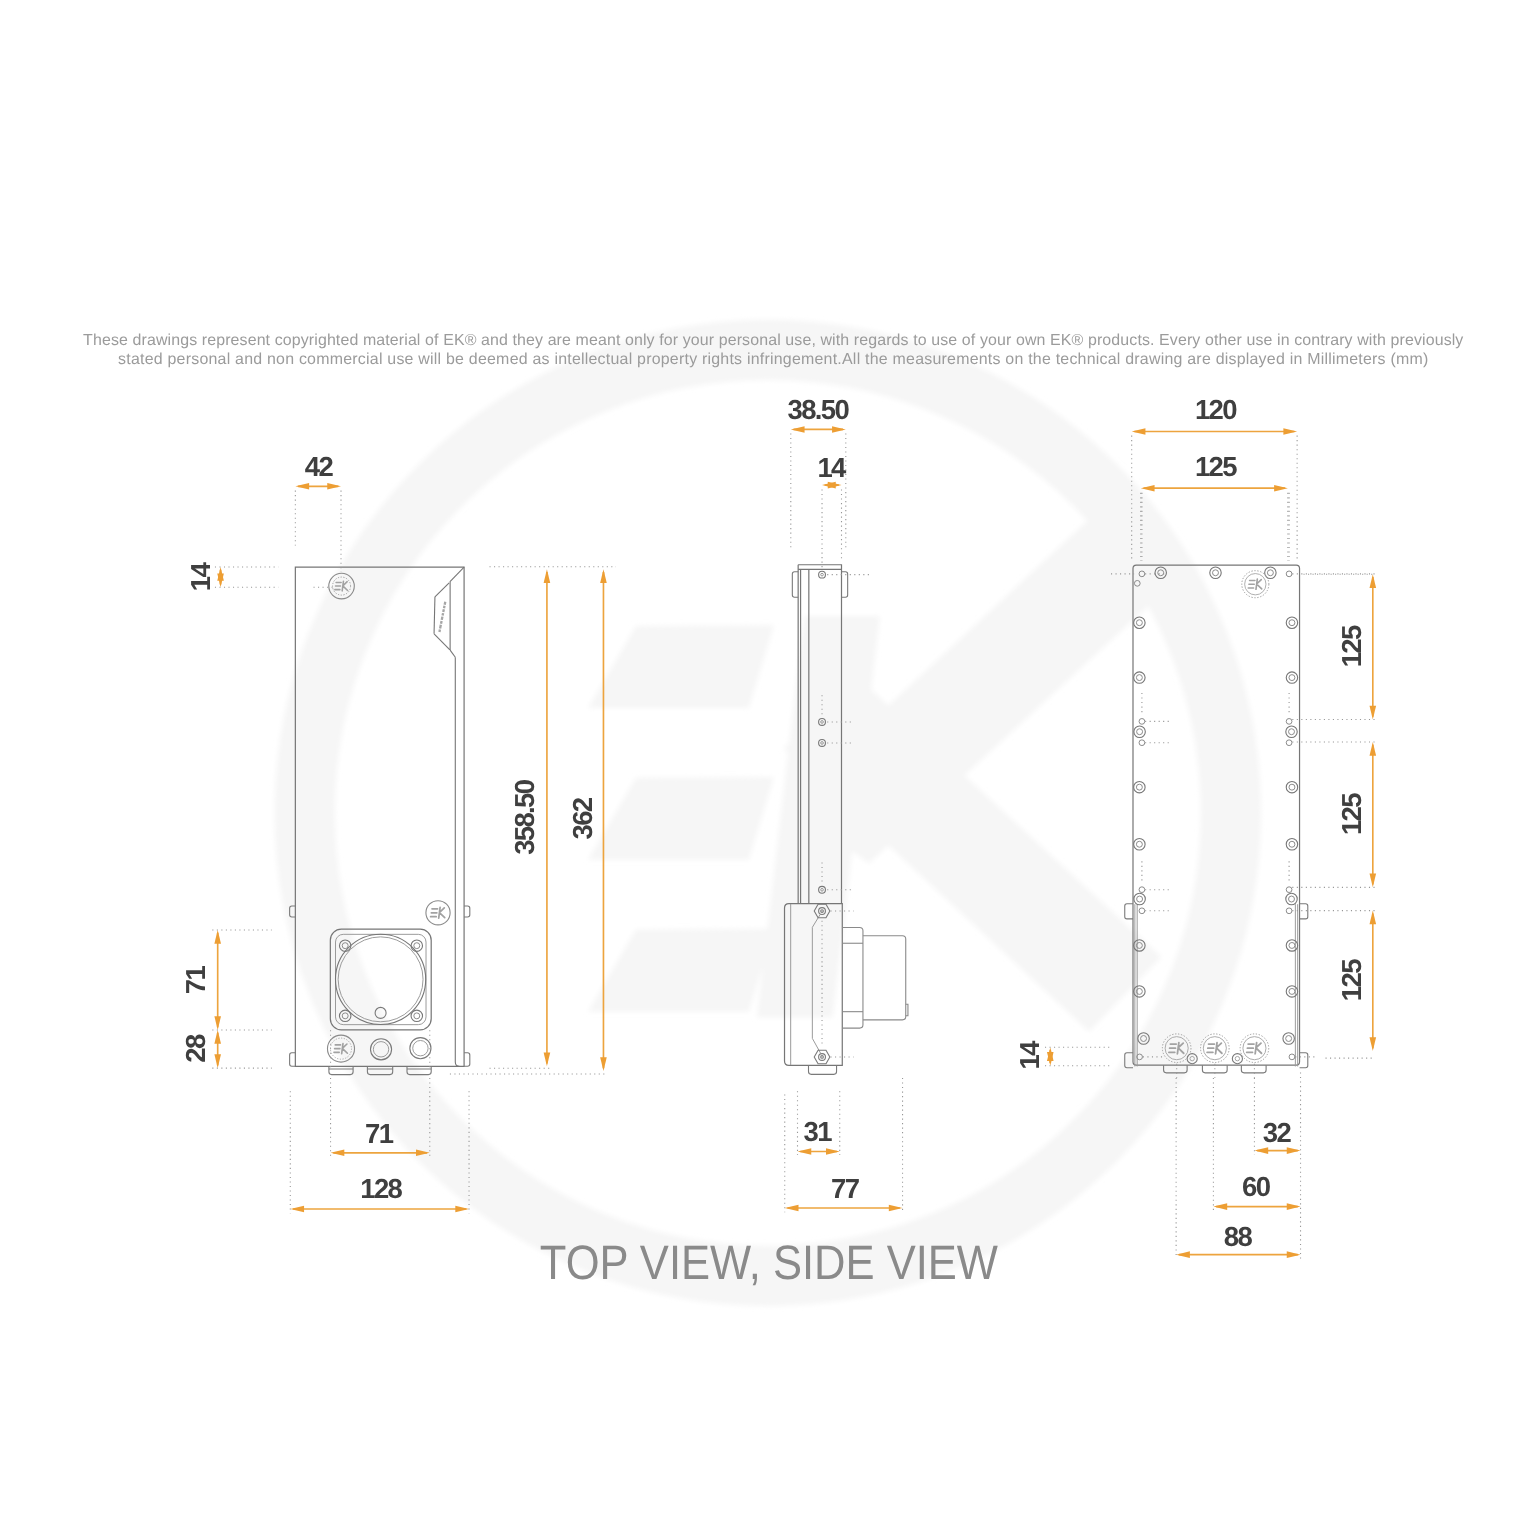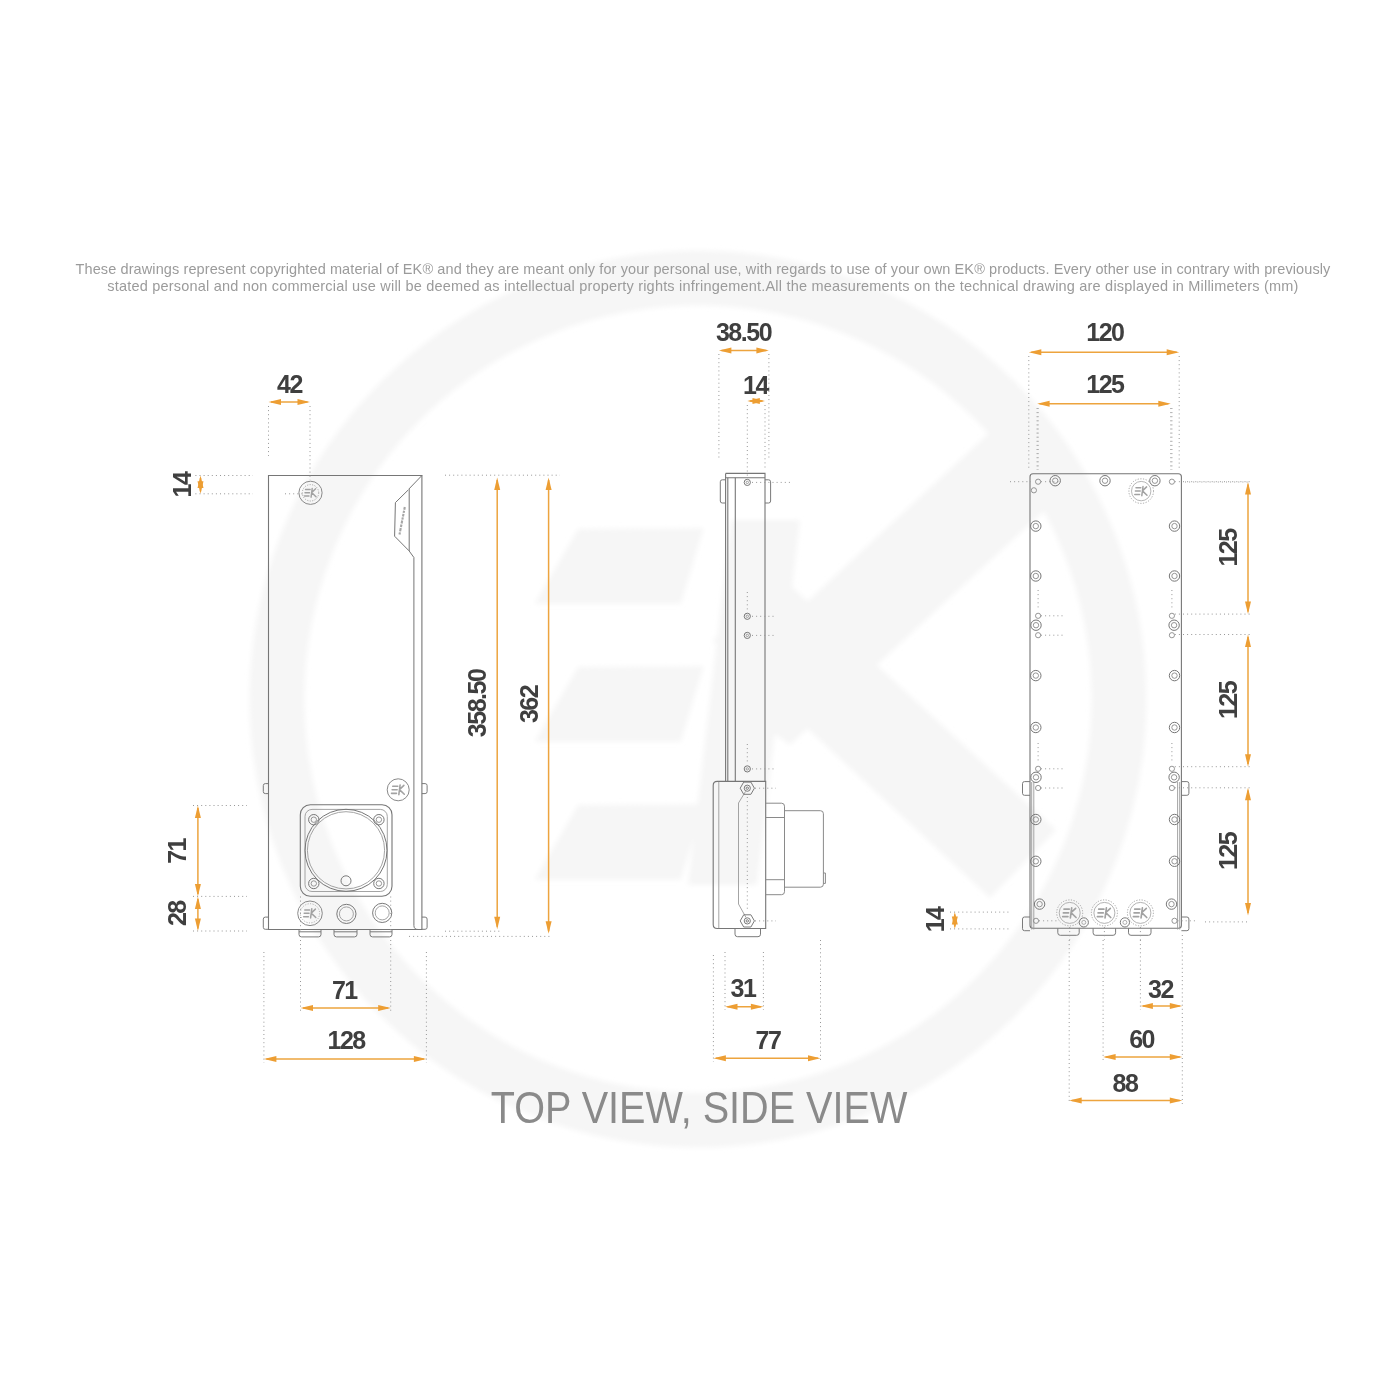--- a/index.html
+++ b/index.html
@@ -1,17 +1,17 @@
 <!DOCTYPE html>
 <html><head>
 <meta charset="utf-8">
 <style>
   html,body{margin:0;padding:0;background:#ffffff;}
   #page{position:relative;width:1400px;height:1324px;background:#ffffff;overflow:hidden;
-        font-family:"Liberation Sans", sans-serif;}
+        font-family:"Liberation Sans", sans-serif;margin-top:40px;}
   svg{position:absolute;top:0;left:0;}
   text{font-family:"Liberation Sans", sans-serif;-webkit-font-smoothing:antialiased;}
   .num{font-weight:bold;font-size:25px;fill:#3f3f3f;letter-spacing:-1.5px;}
 </style>
 </head>
 <body>
 <div id="page">
 <svg width="1400" height="1400" viewBox="0 0 1400 1400">
   <defs>
     <g id="arrR">

